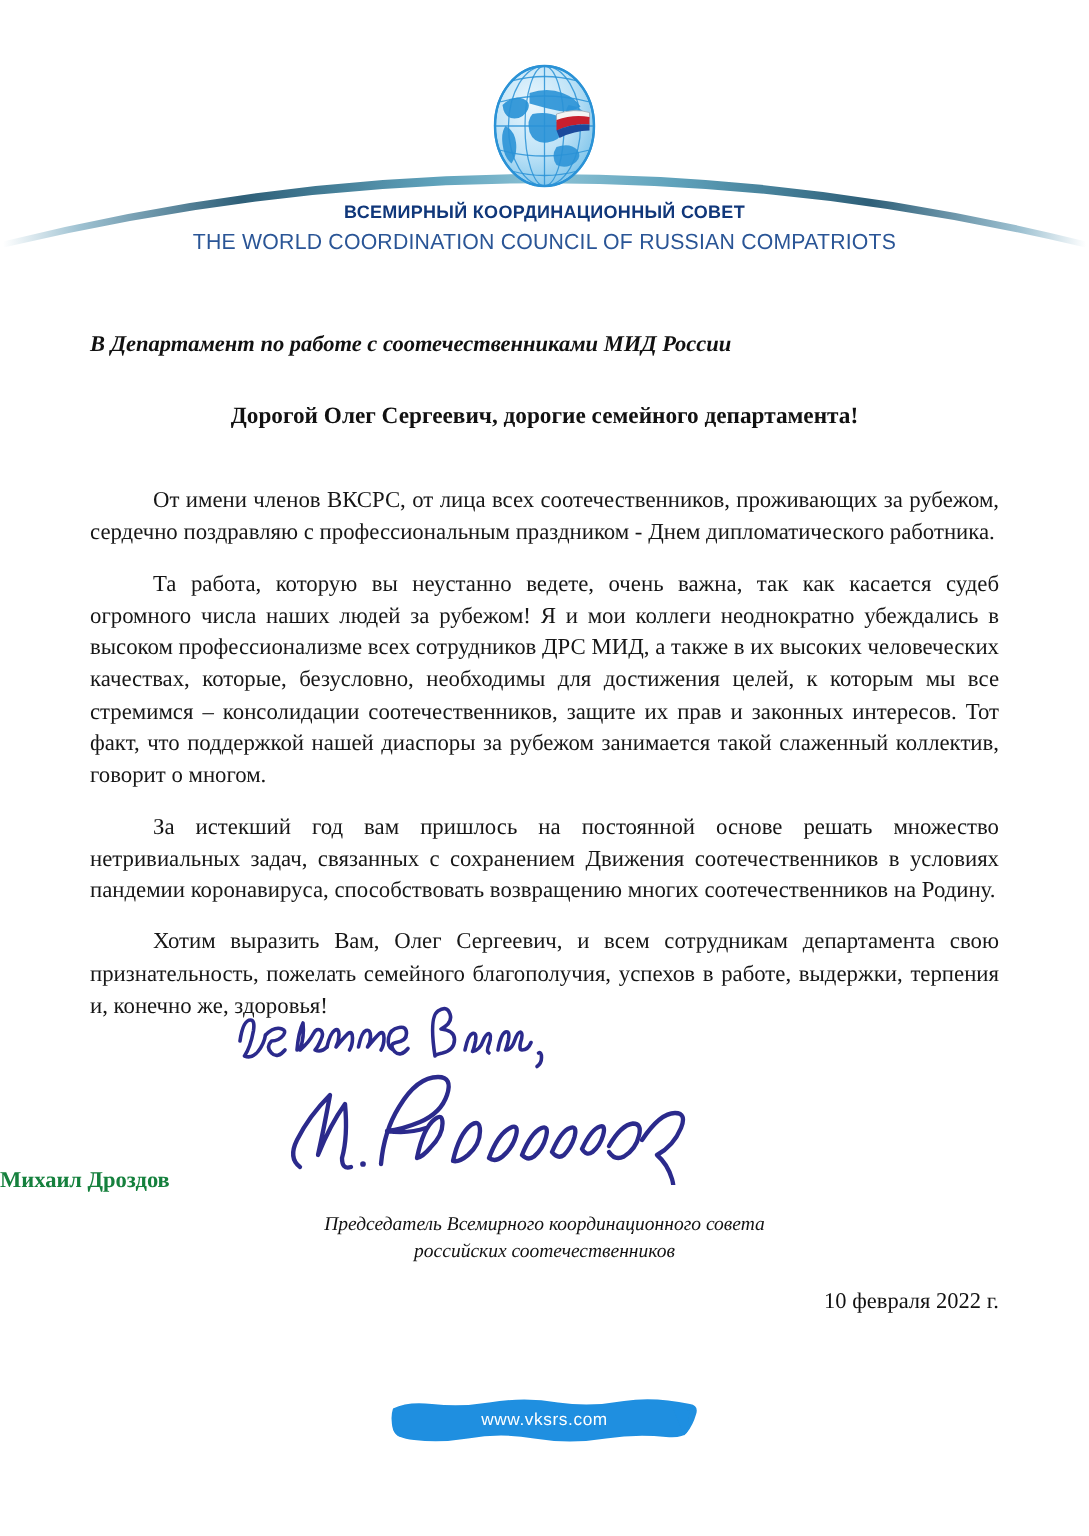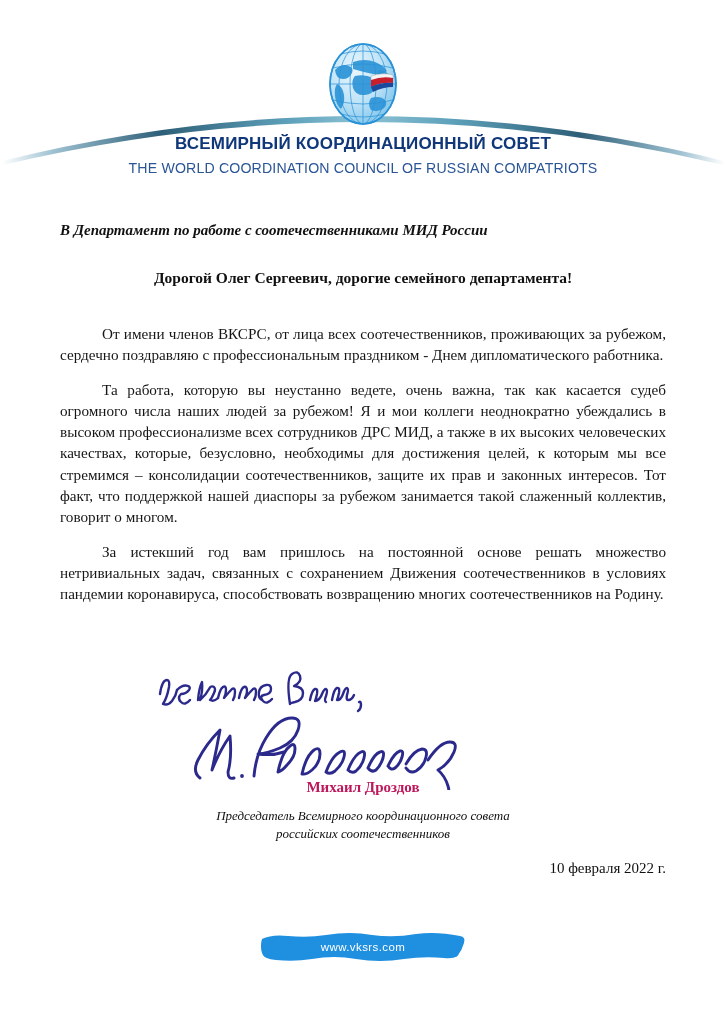--- a/index.html
+++ b/index.html
@@ -57,21 +57,21 @@
     text-align: center;
     z-index: 4;
   }
   .lh-line1, .lh-line2 {
     font-family: "Liberation Sans", "DejaVu Sans", sans-serif;
     font-weight: bold;
     color: #10377a;
     letter-spacing: 0.2px;
     line-height: 1.18;
   }
-  .lh-line1 { font-size: 17px; }
+  .lh-line1 { font-size: 12px; }
   .lh-line2 { font-size: 16.5px; }
   .lh-en {
     margin-top: 6px;
     font-family: "Liberation Sans", "DejaVu Sans", sans-serif;
     font-weight: normal;
     font-size: 14.6px;
     color: #2a5596;
     letter-spacing: 0.15px;
     transform: scaleX(0.97);
   }
@@ -124,24 +124,24 @@
     left: 150px;
     top: 0;
     width: 430px;
     height: 130px;
   }
   .signer-name {
     position: absolute;
     left: 0;
     right: 0;
     top: 119px;
-    text-align: center;
+    text-align: left;
     font-weight: bold;
     font-size: 15px;
-    color: #be185d;
+    color: #15803d;
   }
   .signer-title {
     position: absolute;
     left: 0;
     right: 0;
     top: 147px;
     text-align: center;
     font-style: italic;
     font-size: 13px;
     line-height: 1.38;
@@ -266,20 +266,21 @@
     </div>
   </div>
 
   <div class="content">
     <div class="addressee">В Департамент по работе с соотечественниками МИД России</div>
     <div class="greeting">Дорогой Олег Сергеевич, дорогие семейного департамента!</div>
 
     <p class="para">От имени членов ВКСРС, от лица всех соотечественников, проживающих за рубежом, сердечно поздравляю с профессиональным праздником - Днем дипломатического работника.</p>
     <p class="para">Та работа, которую вы неустанно ведете, очень важна, так как касается судеб огромного числа наших людей за рубежом! Я и мои коллеги неоднократно убеждались в высоком профессионализме всех сотрудников ДРС МИД, а также в их высоких человеческих качествах, которые, безусловно, необходимы для достижения целей, к которым мы все стремимся – консолидации соотечественников, защите их прав и законных интересов. Тот факт, что поддержкой нашей диаспоры за рубежом занимается такой слаженный коллектив, говорит о многом.</p>
     <p class="para">За истекший год вам пришлось на постоянной основе решать множество нетривиальных задач, связанных с сохранением Движения соотечественников в условиях пандемии коронавируса, способствовать возвращению многих соотечественников на Родину.</p>
+    <p class="para">Хотим выразить Вам, Олег Сергеевич, и всем сотрудникам департамента свою признательность, пожелать семейного благополучия, успехов в работе, выдержки, терпения и, конечно же, здоровья!</p>
   </div>
 
   <div class="sign-area">
 
     <div class="handwriting-svg">
       <svg width="430" height="130" viewBox="0 0 430 130" xmlns="http://www.w3.org/2000/svg" aria-hidden="true">
         <g fill="none" stroke="#2b2a8c" stroke-linecap="round" stroke-linejoin="round">
 
           <g stroke-width="2.4">
             <path d="M10 34 q2 -14 7 -14 q3 0 2 7 q-2 11 -6 17 q5 2 9 -3 q4 -5 5 -11"></path>

